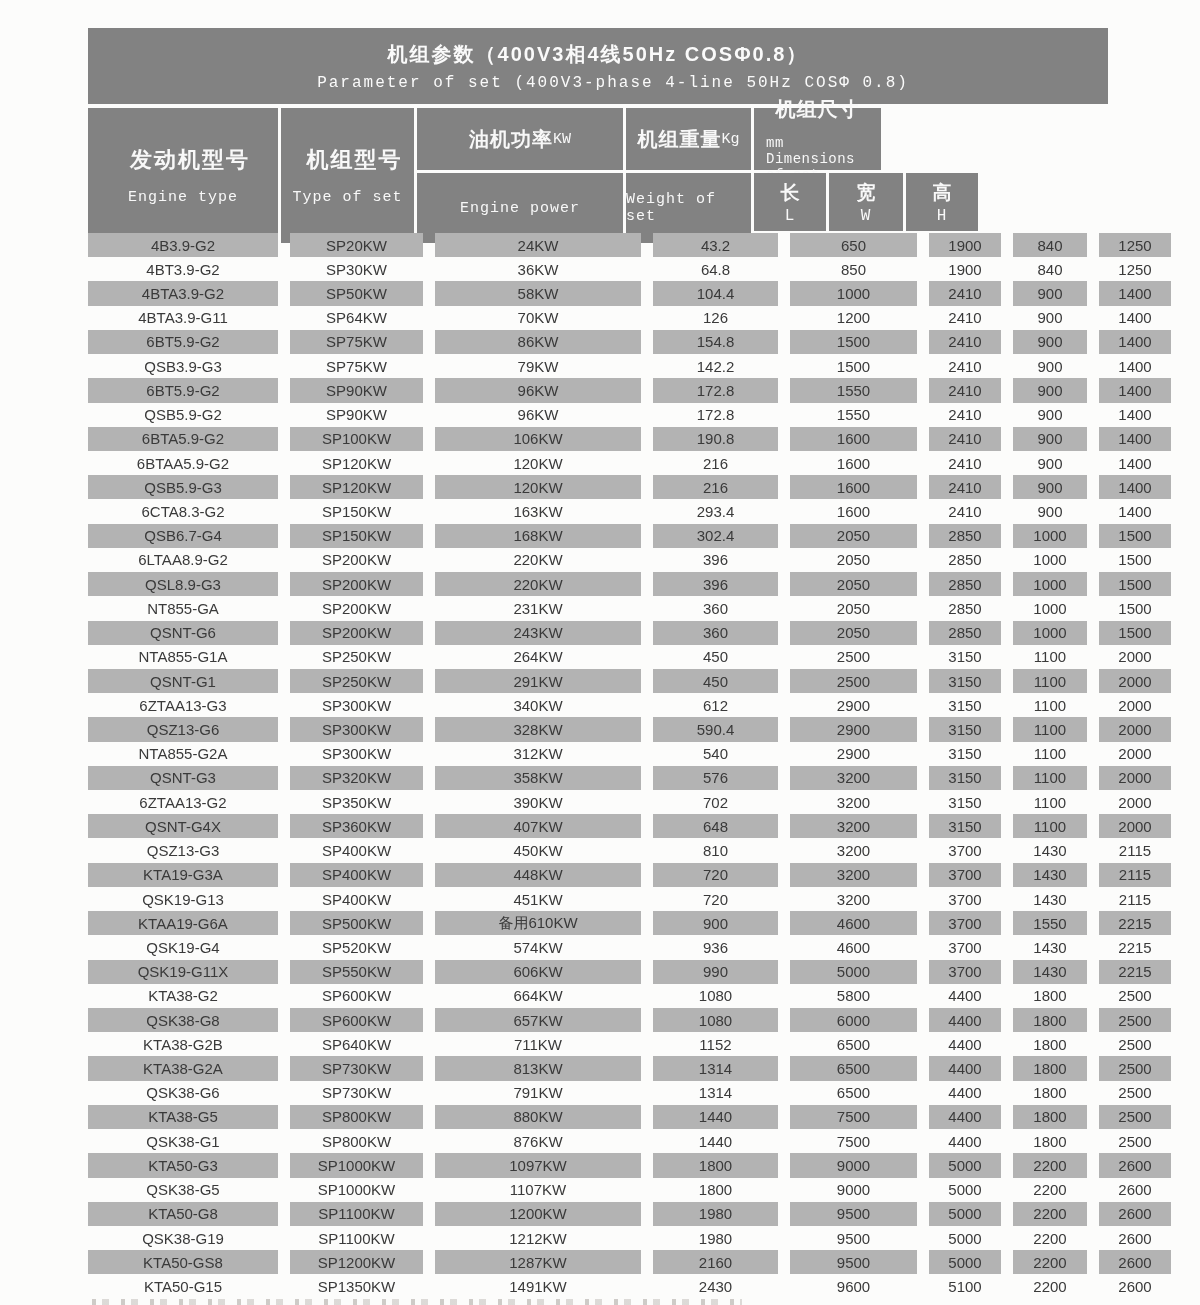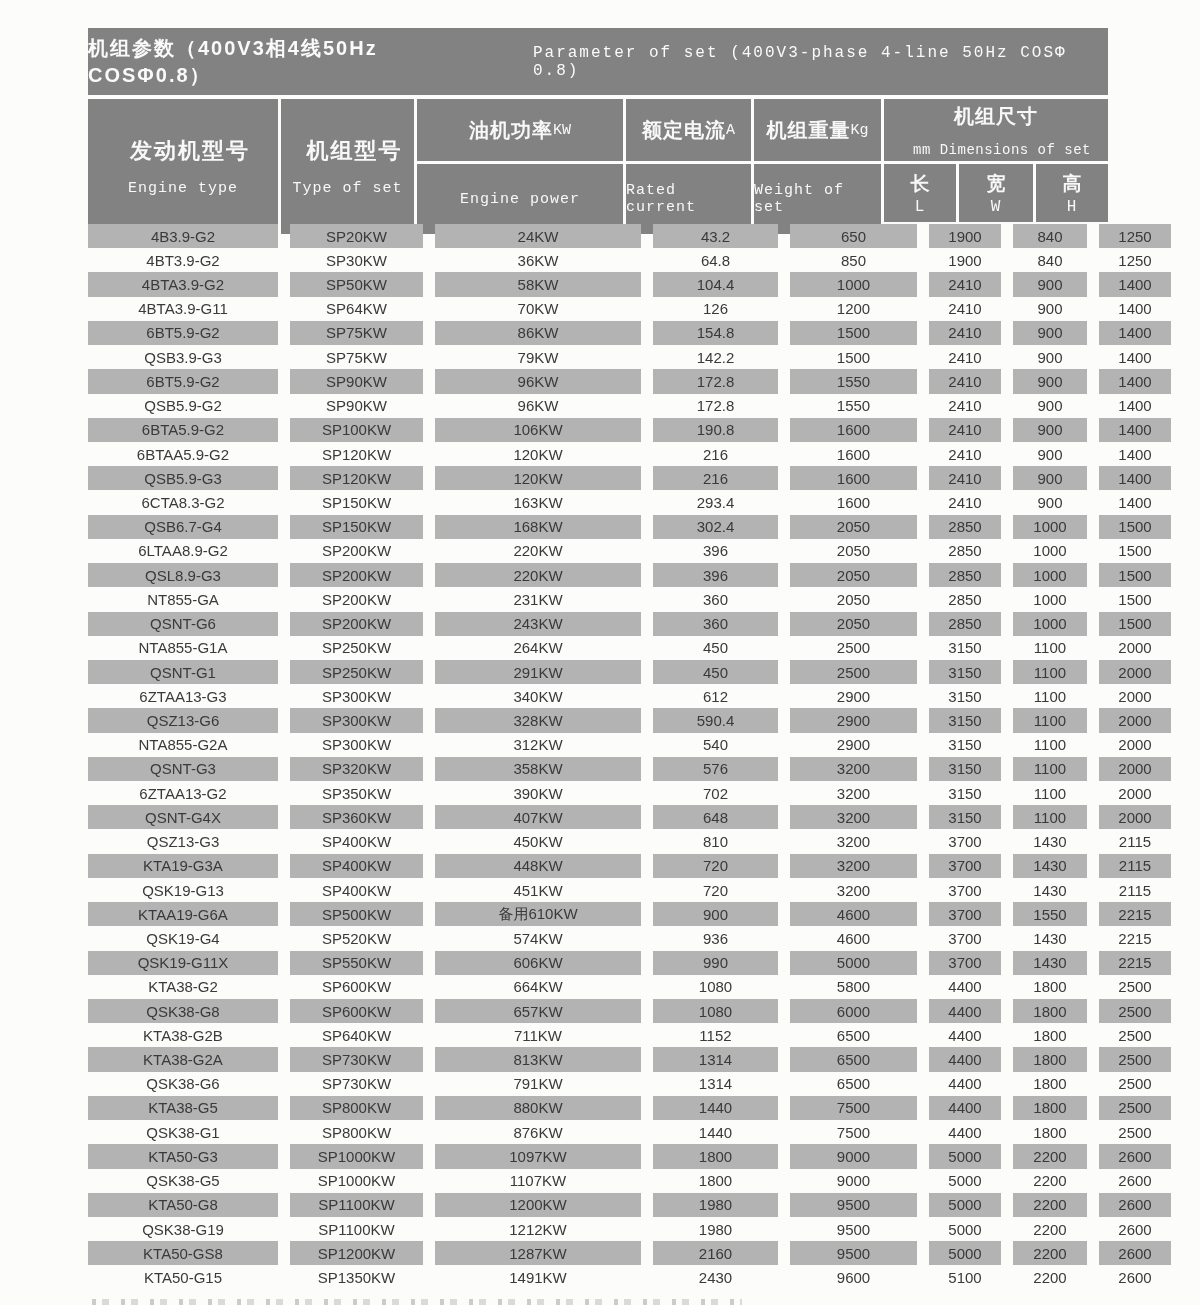--- a/index.html
+++ b/index.html
@@ -7,22 +7,22 @@
     width:1200px;height:1305px;
     background:#fcfcfb;
     font-family:"Liberation Sans","DejaVu Sans",sans-serif;
     -webkit-font-smoothing:antialiased;
   }
   .sheet{position:relative;width:1200px;height:1305px;overflow:hidden;}
   .table-wrap{position:absolute;left:88px;top:28px;width:1020px;}
 
   
   .banner{
-    height:67px;background:#828282;color:#fafafa;
-    display:flex;align-items:center;justify-content:center;
+    height:76px;background:#828282;color:#fafafa;
+    display:flex;flex-direction:column;align-items:center;justify-content:center;
     gap:6px;
   }
   .t-zh{font-size:20px;font-weight:700;letter-spacing:2px;}
   .t-en{font-family:"Liberation Mono","DejaVu Sans Mono",monospace;font-size:16px;letter-spacing:2px;margin-left:30px;}
 
   
   .thead{
     margin-top:4px;
     display:grid;
     grid-template-columns:190px 133px 206px 125px 127px 224px;
@@ -105,27 +105,20 @@
       </div>
 
       <div class="th split">
         <div class="sub-top">
           <span class="zh-mid">油机功率</span>
           <span class="unit">KW</span>
         </div>
         <div class="sub-bot en">Engine power</div>
       </div>
 
-      <div class="th split">
-        <div class="sub-top">
-          <span class="zh-mid">额定电流</span>
-          <span class="unit">A</span>
-        </div>
-        <div class="sub-bot en">Rated current</div>
-      </div>
 
       <div class="th split">
         <div class="sub-top">
           <span class="zh-mid">机组重量</span>
           <span class="unit">Kg</span>
         </div>
         <div class="sub-bot en">Weight of set</div>
       </div>
 
       <div class="th split">

